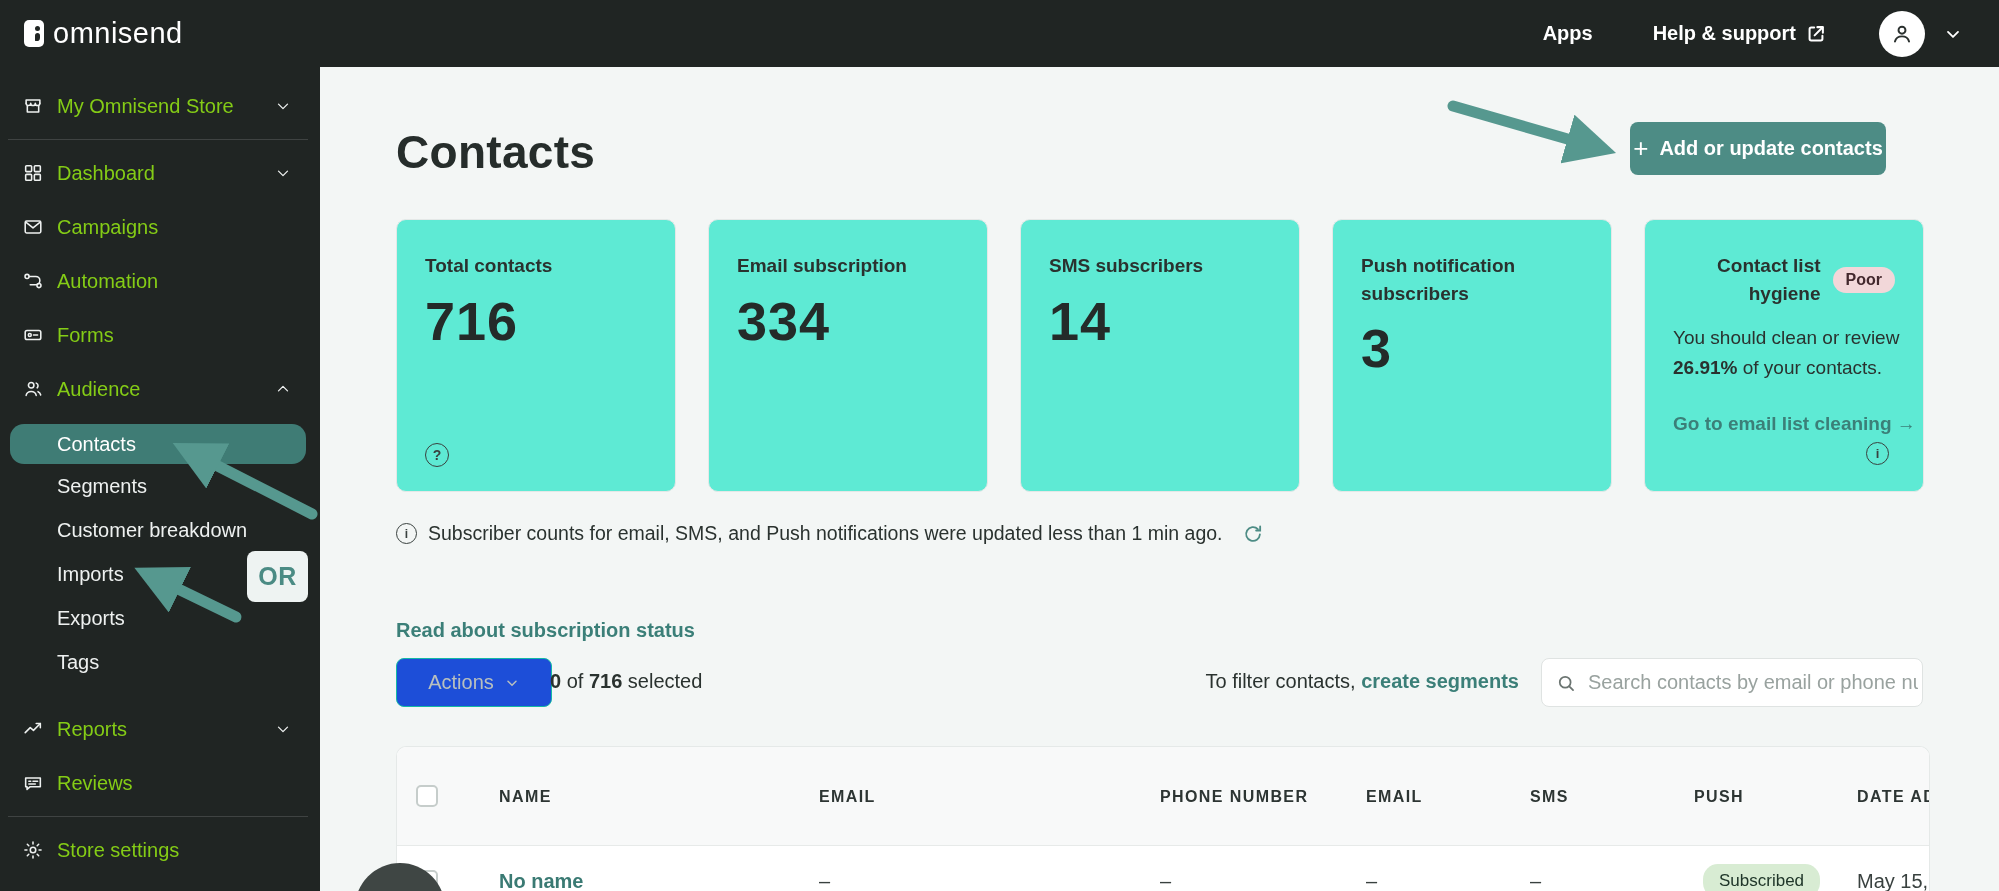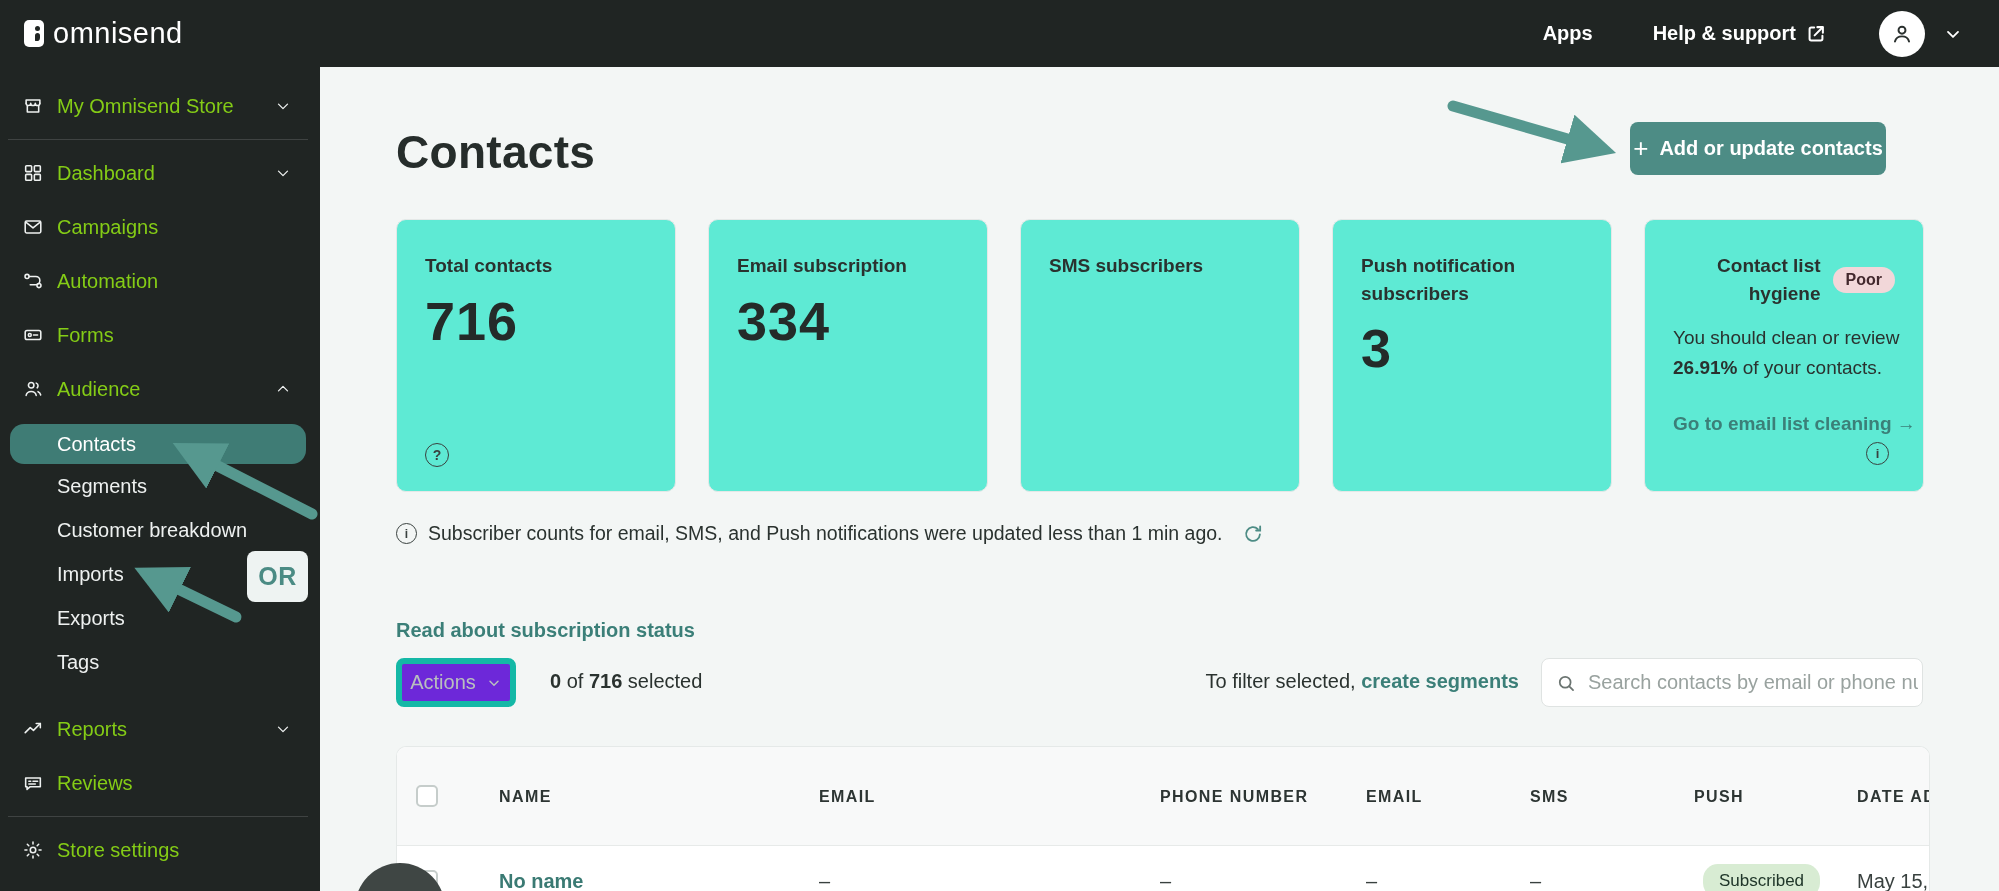--- a/index.html
+++ b/index.html
@@ -63,22 +63,22 @@
 
   .status-line { position:absolute; left:76px; top:455px; display:flex; align-items:center; gap:11px;
                  font-size:19.5px; color:#2a322f; }
   .info-circ { width:21px; height:21px; border:1.5px solid #39413f; border-radius:50%; font-size:12px; font-weight:700;
                display:flex; align-items:center; justify-content:center; color:#39413f; font-style:normal; }
   .refresh { margin-left:8px; display:flex; cursor:pointer; }
 
   .read-link { position:absolute; left:76px; top:552px; font-size:20px; font-weight:700; color:#3b7f78;
                text-decoration:none; cursor:pointer; }
 
-  .actions-btn { position:absolute; left:76px; top:591px; width:120px; height:49px; background:#6d28d9;
-                 border:6px solid #14b8a6; border-radius:8px; font-size:20px; color:#b9c0be; font-family:inherit;
+  .actions-btn { position:absolute; left:76px; top:591px; width:156px; height:49px; background:#1d4ed8;
+                 border:1px solid #14b8a6; border-radius:8px; font-size:20px; color:#b9c0be; font-family:inherit;
                  display:flex; align-items:center; justify-content:center; gap:10px; }
   .sel-text { position:absolute; left:230px; top:603px; font-size:20px; color:#2a322f; }
   .sel-text b { font-weight:700; }
   .filter-text { position:absolute; right:480px; top:603px; font-size:20px; color:#2a322f; white-space:nowrap; }
   .filter-text a { color:#3b7f78; font-weight:700; text-decoration:none; cursor:pointer; }
   .search-box { position:absolute; left:1221px; top:591px; width:382px; height:49px; background:#fff;
                 border:1px solid #dfe3e2; border-radius:8px; }
   .search-box svg { position:absolute; left:14px; top:14px; }
   .search-box input { position:absolute; left:46px; top:0; width:330px; height:47px; border:none; outline:none;
                       font-size:20px; font-family:inherit; color:#2a322f; background:transparent; }
@@ -288,20 +288,21 @@
       <div class="card-label">Total contacts</div>
       <div class="card-value">716</div>
       <div class="q-icon">?</div>
     </div>
     <div class="card">
       <div class="card-label">Email subscription</div>
       <div class="card-value">334</div>
     </div>
     <div class="card">
       <div class="card-label">SMS subscribers</div>
+      <div class="card-value">14</div>
     </div>
     <div class="card">
       <div class="card-label" style="width:180px">Push notification subscribers</div>
       <div class="card-value">3</div>
     </div>
     <div class="card">
       <div class="hyg-head">
         <span class="card-label">Contact list hygiene</span>
         <span class="badge-poor">Poor</span>
       </div>
@@ -326,21 +327,21 @@
 
   <button class="actions-btn">
     <span>Actions</span>
     <svg width="16" height="16" viewBox="0 0 24 24" fill="none" stroke="#b9c0be" stroke-width="2.2" stroke-linecap="round">
         <path d="M6 9.5l6 6 6-6"></path>
       </svg>
   </button>
 
   <div class="sel-text"><b>0</b><span> of </span><b>716</b><span> selected</span></div>
 
-  <div class="filter-text"><span>To filter selected, </span><a>create segments</a></div>
+  <div class="filter-text"><span>To filter contacts, </span><a>create segments</a></div>
 
   <div class="search-box">
     <svg width="21" height="21" viewBox="0 0 24 24" fill="none" stroke="#6b7471" stroke-width="2" stroke-linecap="round">
       <circle cx="10.5" cy="10.5" r="6.2"></circle>
         <path d="M15.2 15.2l4.3 4.3"></path>
     </svg>
     <input type="text" placeholder="Search contacts by email or phone number" style="">
   </div>
 
   <section class="table-card">

